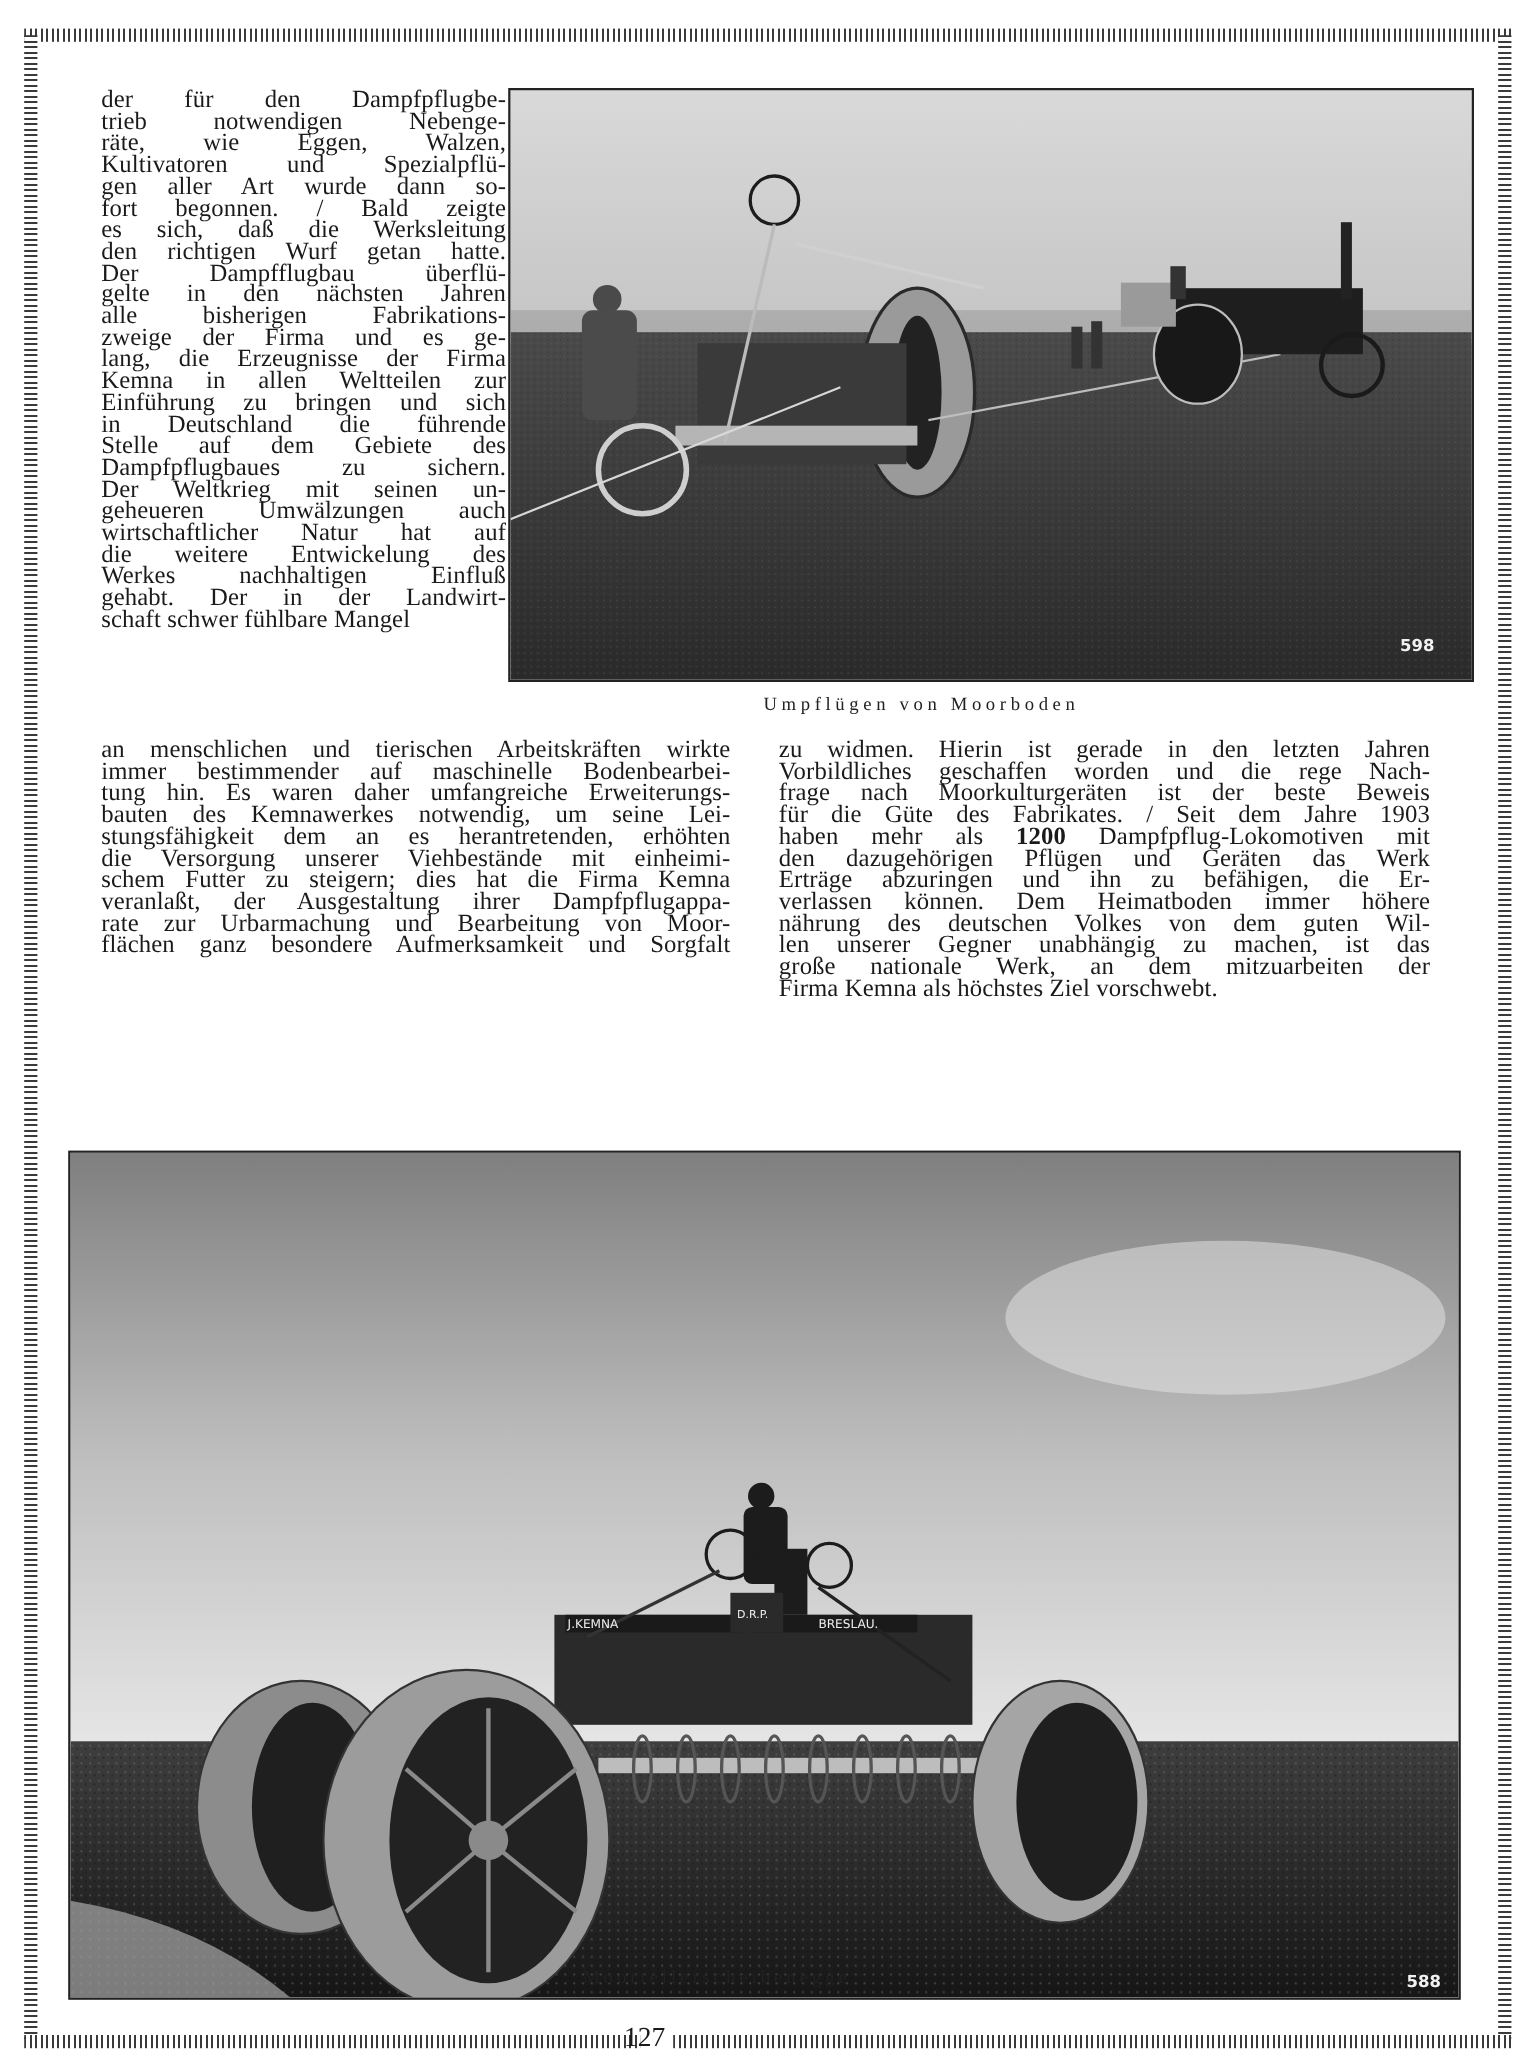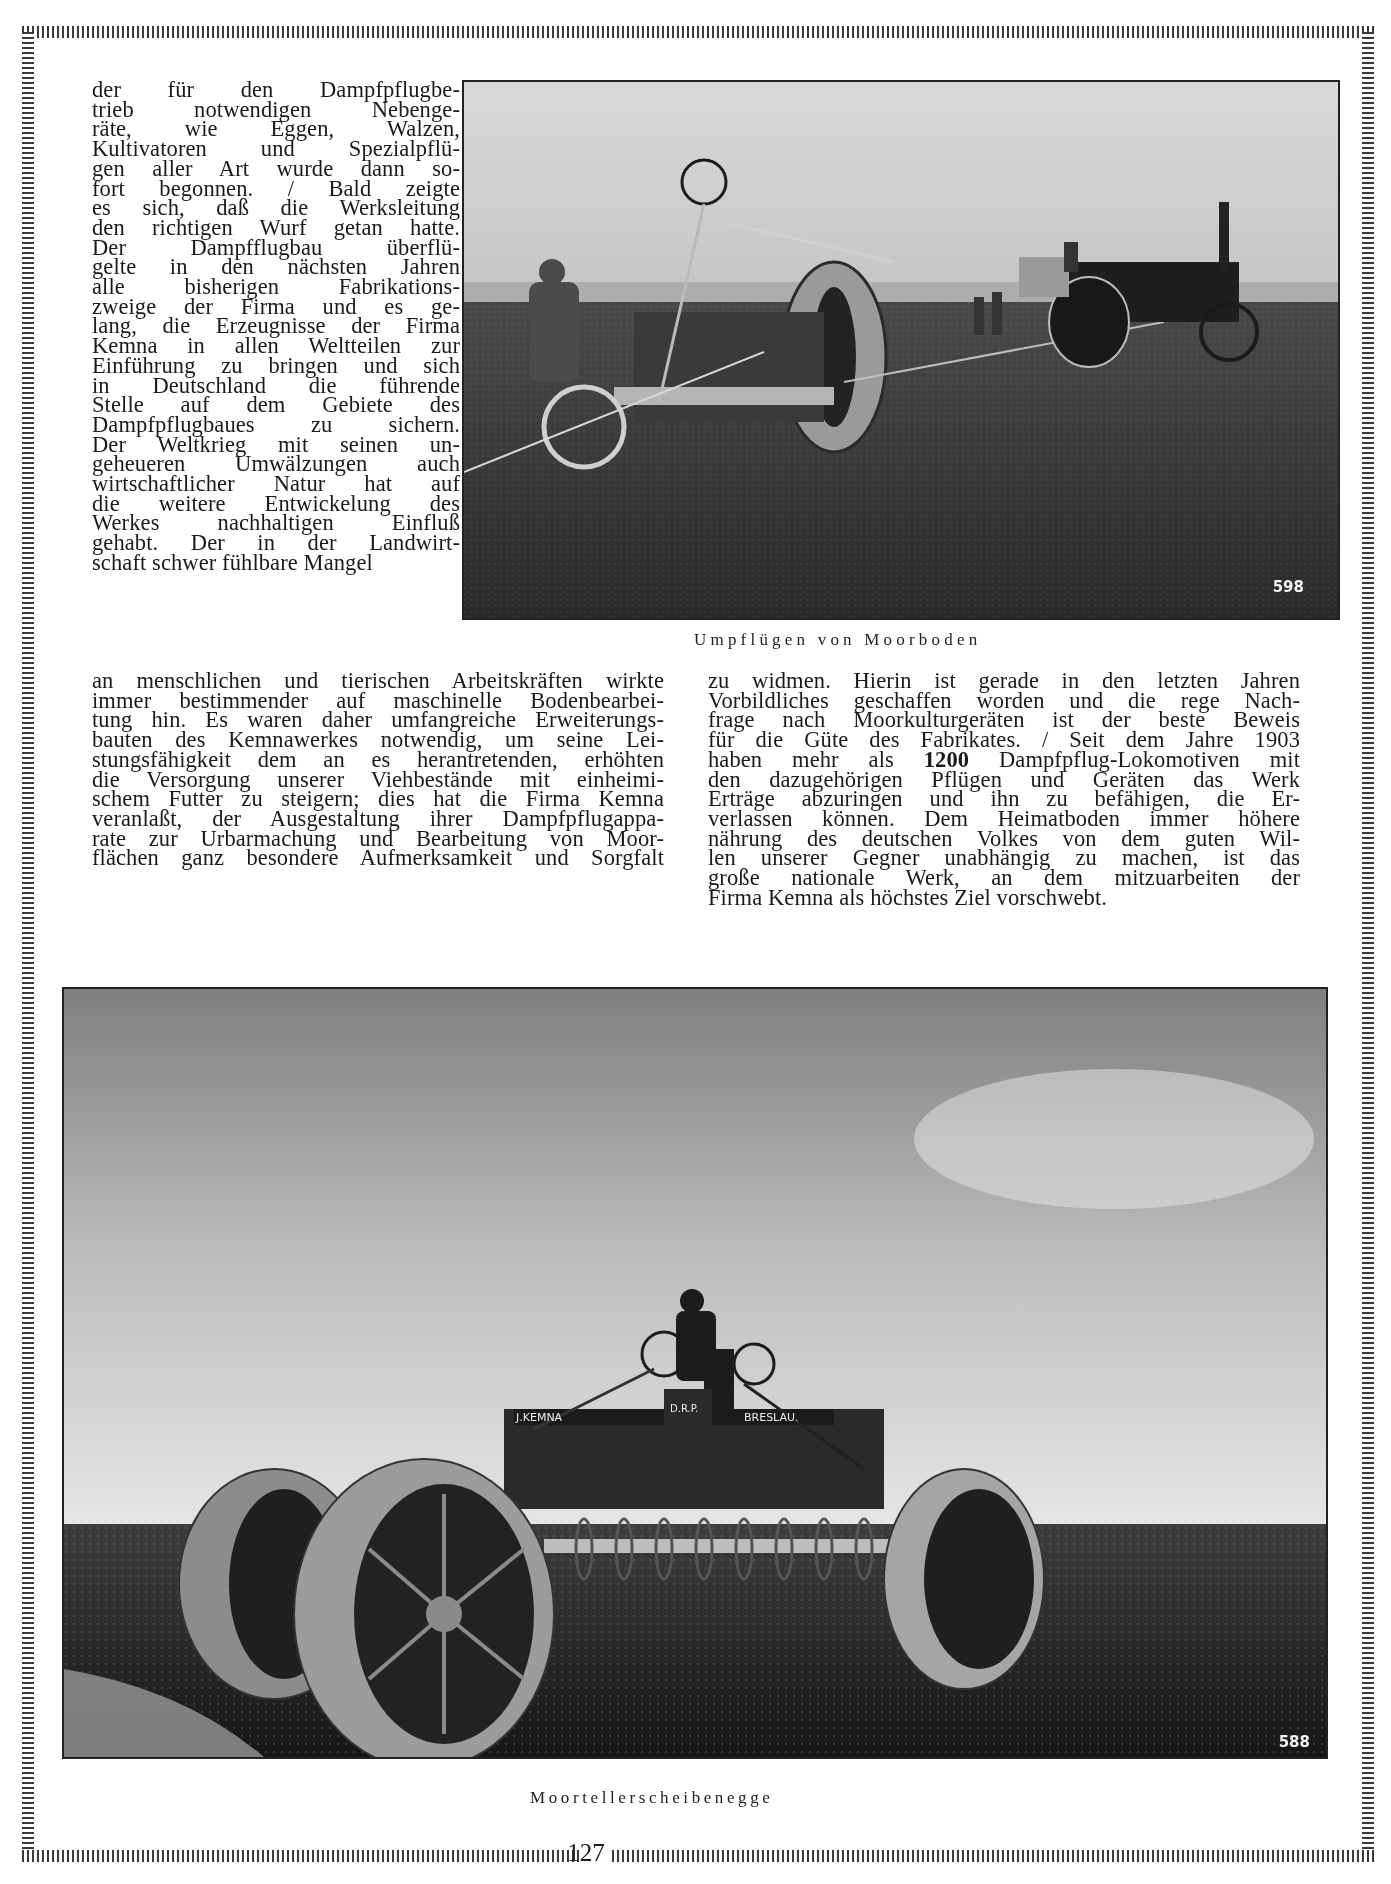--- a/index.html
+++ b/index.html
@@ -31,21 +31,21 @@
   .col-text .line.last { text-align-last: left; }
 
   #top-left-col { left: 92px; top: 80px; width: 368px; }
   #lower-left-col { left: 92px; top: 671px; width: 572px; }
   #lower-right-col { left: 708px; top: 671px; width: 592px; }
 
   
   .photo { position: absolute; border: 2px solid #222; box-shadow: 0 0 0 1px #888 inset;
            overflow: hidden; }
   #photo-top { left: 462px; top: 80px; width: 874px; height: 536px; }
-  #photo-bottom { left: 62px; top: 987px; width: 1262px; height: 768px; }
+  #photo-bottom { left: 62px; top: 1046px; width: 1262px; height: 768px; }
   .photo svg { display: block; width: 100%; height: 100%; }
 
   .photo-number { position: absolute; color: #f2f2f2; font-family: "DejaVu Sans", sans-serif;
                   font-weight: bold; font-size: 15px; margin-top: 28px; }
   #photo-top .photo-number { right: 34px; bottom: 22px; }
   #photo-bottom .photo-number { right: 16px; bottom: 6px; font-size: 15px; }
 
   .caption { position: absolute; font-size: 17px; letter-spacing: 4.2px; color: #222;
              font-family: Liberation Serif, serif; white-space: nowrap; }
   #caption-top { left: 694px; top: 630px; }

